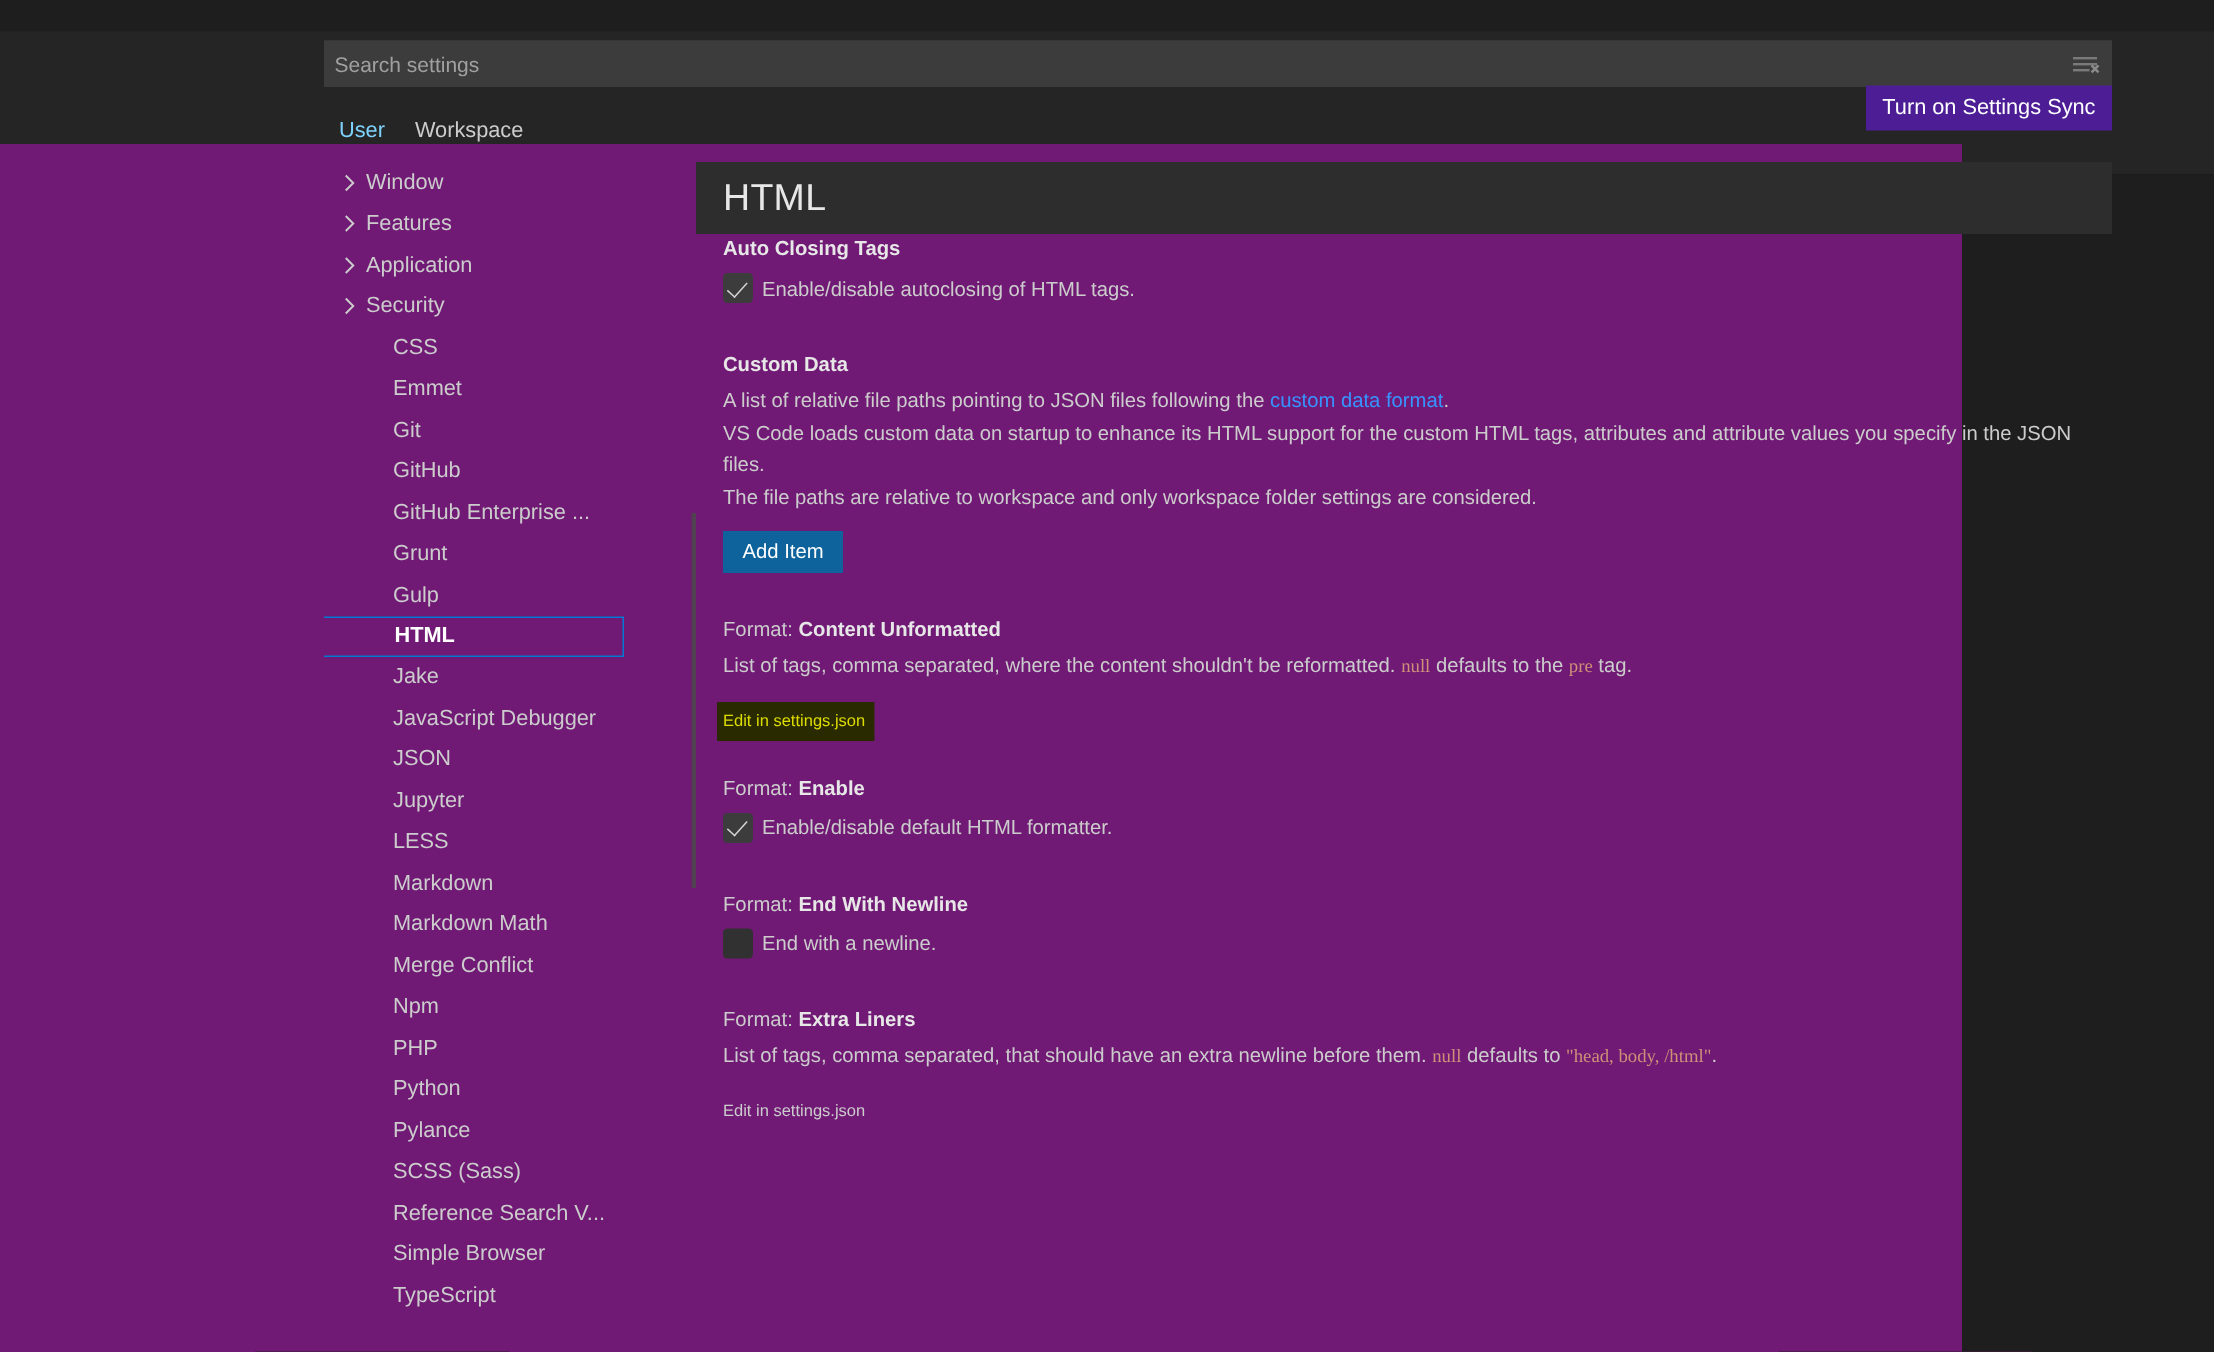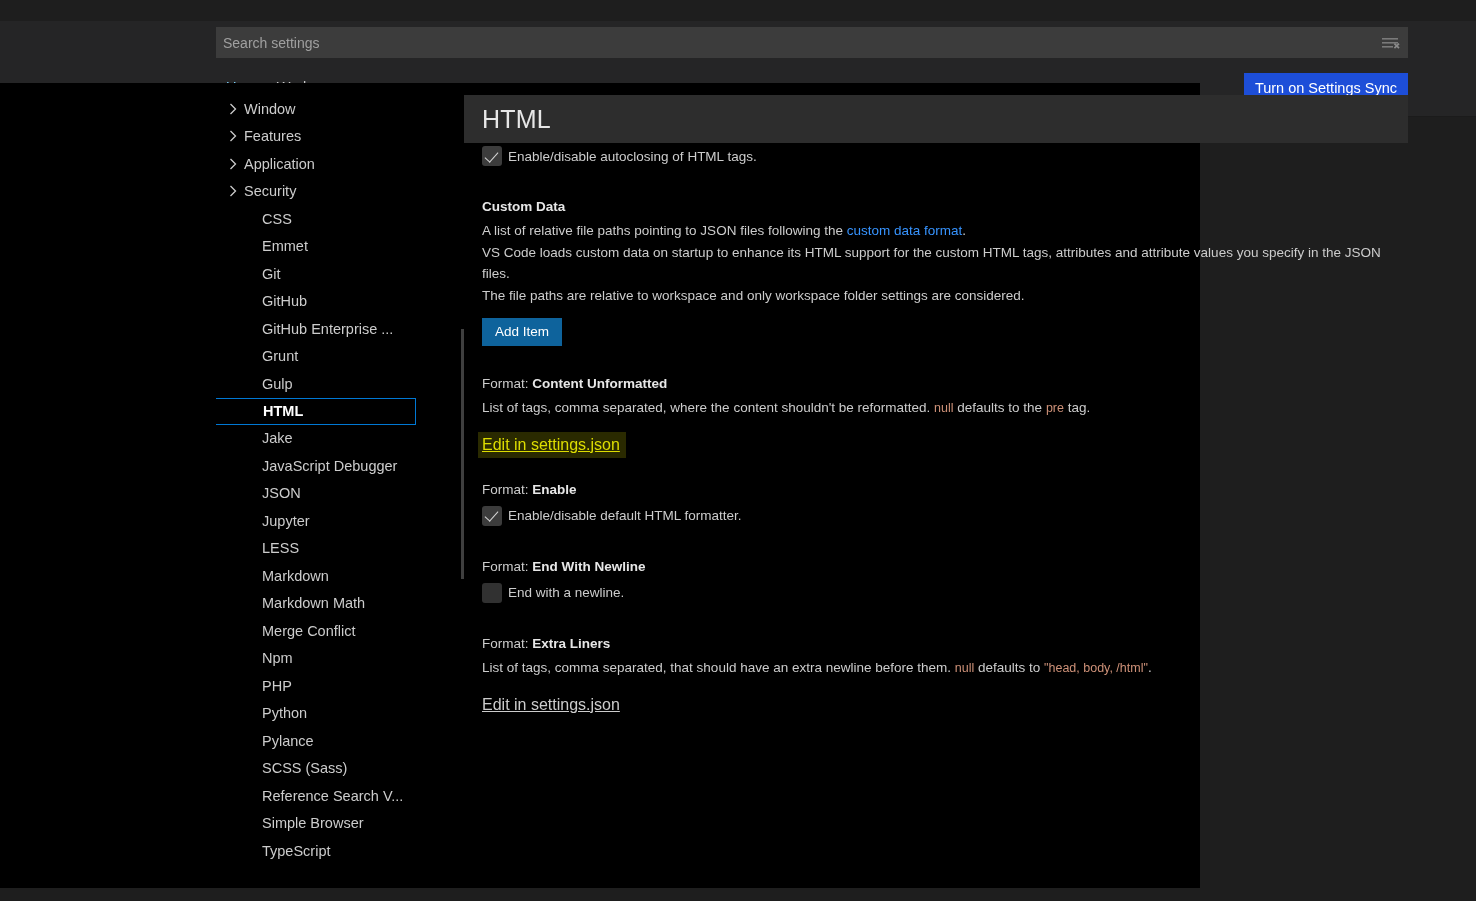--- a/index.html
+++ b/index.html
@@ -101,41 +101,41 @@
     position: absolute;
     left: 216px;
     right: 68px;
     top: 94px;
     height: 1px;
     background: #3a3a3a;
   }
 
   .settings-sync-btn {
     position: absolute;
-    top: 52px;
+    top: 36px;
     right: 68px;
     height: 30px;
     padding: 0 11px;
-    background: #1d4ed8;
+    background: #4c1d95;
     color: #ffffff;
     border: none;
     font-family: "Liberation Sans", sans-serif;
     font-size: 14.5px;
     line-height: 30px;
     cursor: pointer;
     white-space: nowrap;
   }
 
   
   .body-area {
     position: absolute;
-    top: 83px; left: 0;
-    width: 1200px;
+    top: 96px; left: 0;
+    width: 1308px;
     height: 805px;
-    background: #000000;
+    background: #701a75;
   }
 
   
   .toc {
     position: absolute;
     top: 0;
     left: 216px;
     width: 248px;
     height: 805px;
     overflow: hidden;
@@ -280,34 +280,33 @@
     font-family: "Liberation Sans", sans-serif;
     font-size: 13.5px;
     padding: 6px 13px;
     cursor: pointer;
     line-height: 16px;
   }
 
   .edit-json-link {
     display: inline-block;
     color: #cccccc;
-    text-decoration: underline;
-    font-size: 16px;
+    font-size: 11px;
     cursor: pointer;
     line-height: 20px;
   }
   .edit-json-link.highlighted {
     color: #dddd00;
     background: #2a2a00;
     padding: 3px 6px 3px 4px;
     margin-left: -4px;
   }
 
   code, .code {
-    font-family: Liberation Sans, sans-serif;
+    font-family: Liberation Serif, serif;
     font-size: 12.5px;
     color: #ce9178;
   }
 
   .spacer-28 { height: 28px; }
   .spacer-22 { height: 22px; }
   .spacer-16 { height: 16px; }
   .spacer-12 { height: 12px; }
 </style>
 </head>
@@ -461,20 +460,21 @@
 
   <div class="settings-pane">
 
     <div class="pane-title-band">
       <div class="pane-title">HTML</div>
     </div>
 
     <div class="settings-list">
 
       <div class="setting-row">
+        <div class="setting-label">Auto Closing Tags</div>
         <div class="cb-line">
           <span class="checkbox checked"></span>
           <span class="cb-label">Enable/disable autoclosing of HTML tags.</span>
         </div>
       </div>
 
       <div class="spacer-28"></div>
 
       <div class="setting-row">
         <div class="setting-label">Custom Data</div>

